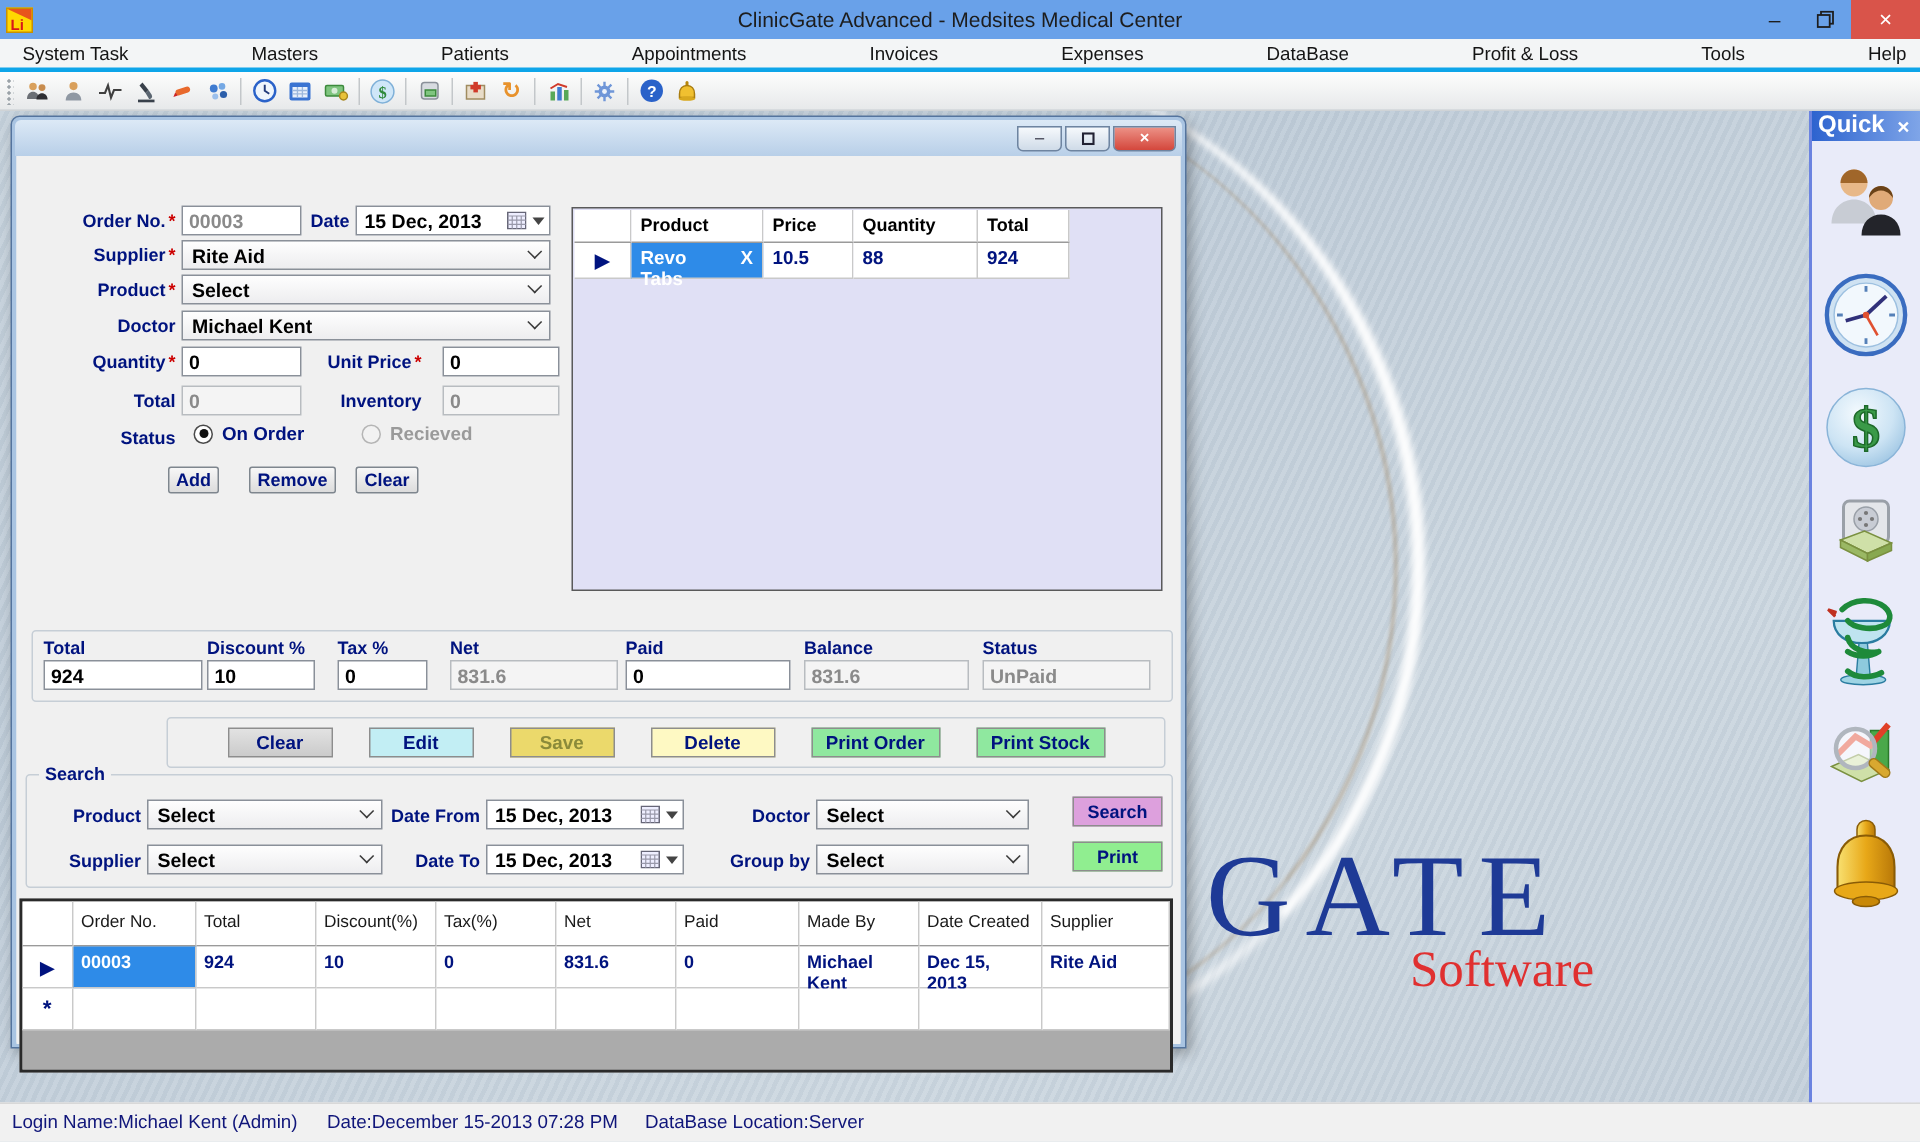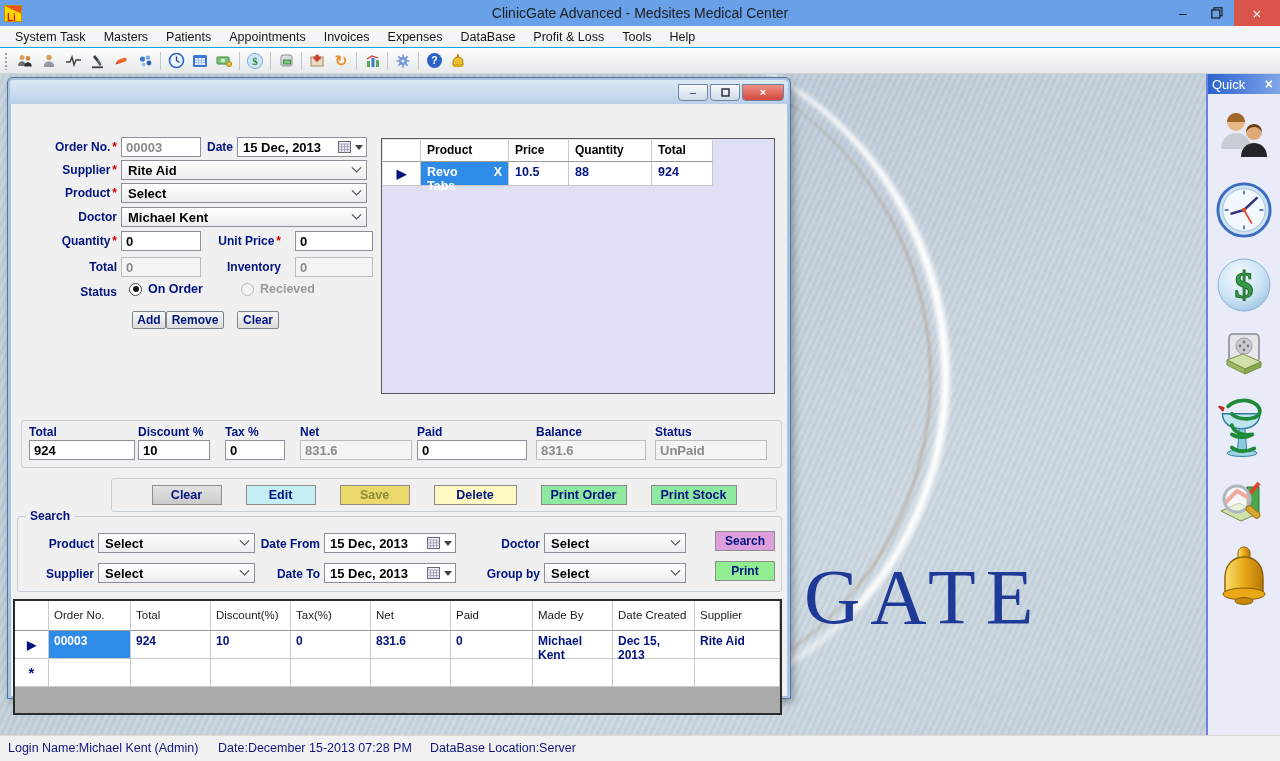--- a/index.html
+++ b/index.html
@@ -15,21 +15,21 @@
     border-left:17px solid transparent; border-top:8px solid #e8541c; }
   .app-icon .li { position:absolute; left:2px; bottom:-2px; font-size:10px; font-weight:bold; color:#d81818; }
   .tb-title { position:absolute; left:0; right:0; text-align:center; font-size:14px; color:#1d1d1d; }
   .tb-btns { margin-left:auto; display:flex; height:26px; z-index:2; }
   .tb-btn { width:34px; height:26px; display:flex; align-items:center; justify-content:center;
     color:#1d1d1d; font-size:14px; }
   .tb-btn.close { width:46px; background:#d9544a; color:#fff; font-size:15px; }
 
   
   .menubar { position:absolute; left:0; top:26px; width:1280px; height:22px; background:#f3f5f6;
-    border-bottom:1px solid #0ea5e9; display:flex; align-items:center; padding-left:6px; }
+    border-bottom:3px solid #0ea5e9; display:flex; align-items:center; padding-left:6px;justify-content:space-between; }
   .menu-item { padding:2px 9px; font-size:12.5px; color:#141414; }
 
   
   .toolbar { position:absolute; left:0; top:48px; width:1280px; height:26px;
     background:linear-gradient(#fdfdfd,#e7e9ea); border-bottom:1px solid #cfd3d6;
     display:flex; align-items:center; padding-left:2px; }
   .grip { width:5px; height:18px; margin:0 4px 0 2px;
     background-image:radial-gradient(#9aa2a8 1px, transparent 1.2px); background-size:4px 4px; }
   .tbtn { width:24px; height:22px; display:flex; align-items:center; justify-content:center; }
   .tsep { width:1px; height:18px; background:#c3c7ca; margin:0 3px; }
@@ -49,21 +49,21 @@
     border-bottom-color:rgba(160,130,90,0.25); transform:rotate(-6deg); filter:blur(1px); }
   .brand { position:absolute; left:742px; top:478px; color:#1e3a96; }
   .brand .big { font-family:"Liberation Serif", serif; font-size:78px; letter-spacing:10px; font-weight:500; }
   .brand .sub { font-family:"Liberation Serif", serif; font-size:34px; color:#e03030; margin:-14px 0 0 198px; }
 
   
   .quick { position:absolute; right:0; top:0; width:74px; height:661px; background:#e9ebf9;
     border-left:2px solid #6b83e0; z-index:8; display:flex; flex-direction:column; }
   .quick-head { height:20px; background:linear-gradient(90deg,#2d63cf,#7fa5e8);
     display:flex; align-items:center; padding:0 4px; }
-  .quick-title { color:#fff; font-weight:normal; font-size:13px; }
+  .quick-title { color:#fff; font-weight:bold; font-size:16px; }
   .quick-x { margin-left:auto; color:#fff; font-weight:bold; font-size:14px; padding:0 3px; }
   .quick-icons { display:flex; flex-direction:column; align-items:center; gap:13px; padding-top:10px; }
   .qicon { width:58px; height:62px; display:flex; align-items:center; justify-content:center; }
 
   
   .statusbar { position:absolute; left:0; top:735px; width:1280px; height:26px; background:#f1f1f1;
     border-top:1px solid #d8d8d8;padding-left:26px; }
   .statusbar span { position:absolute; top:5px; font-size:12.5px; color:#10167a; }
   .st-login { left:8px; } .st-date { left:218px; } .st-db { left:430px; }
 
@@ -304,20 +304,21 @@
           <ellipse cx="7" cy="12.8" rx="5.6" ry="1.4" fill="#d8a81e"></ellipse>
         </svg>
       </span>
   </div>
 
   <div class="desktop">
     <div class="arc2"></div>
     <div class="arc"></div>
     <div class="brand">
       <div class="big">CGATE</div>
+      <div class="sub">Software</div>
     </div>
 
     <div class="dialog">
       <div class="dlg-title">
         <div class="dlg-btns">
           <div class="dlg-btn">–</div>
           <div class="dlg-btn">
             <svg width="9" height="9" viewBox="0 0 9 9">
                 <rect x="1" y="1" width="7" height="7" fill="none" stroke="#223" stroke-width="1.4"></rect>
               </svg>
@@ -382,21 +383,21 @@
         <span class="flabel" style="left:10px; top:181px; width:96px;">Status</span>
         <div class="radio" style="left:118px; top:178px;">
           <span class="rdot on"></span>
           <span>On Order</span>
         </div>
         <div class="radio dis" style="left:230px; top:178px;">
           <span class="rdot"></span>
           <span>Recieved</span>
         </div>
 
-        <div class="sbtn" style="left:121px; top:207px; width:34px;">Add</div>
+        <div class="sbtn" style="left:101px; top:207px; width:34px;">Add</div>
         <div class="sbtn" style="left:155px; top:207px; width:58px;">Remove</div>
         <div class="sbtn" style="left:226px; top:207px; width:42px;">Clear</div>
 
         <div class="items-panel">
           <div class="ghead">
             <div></div>
             <div>Product</div>
             <div>Price</div>
             <div>Quantity</div>
             <div>Total</div>

